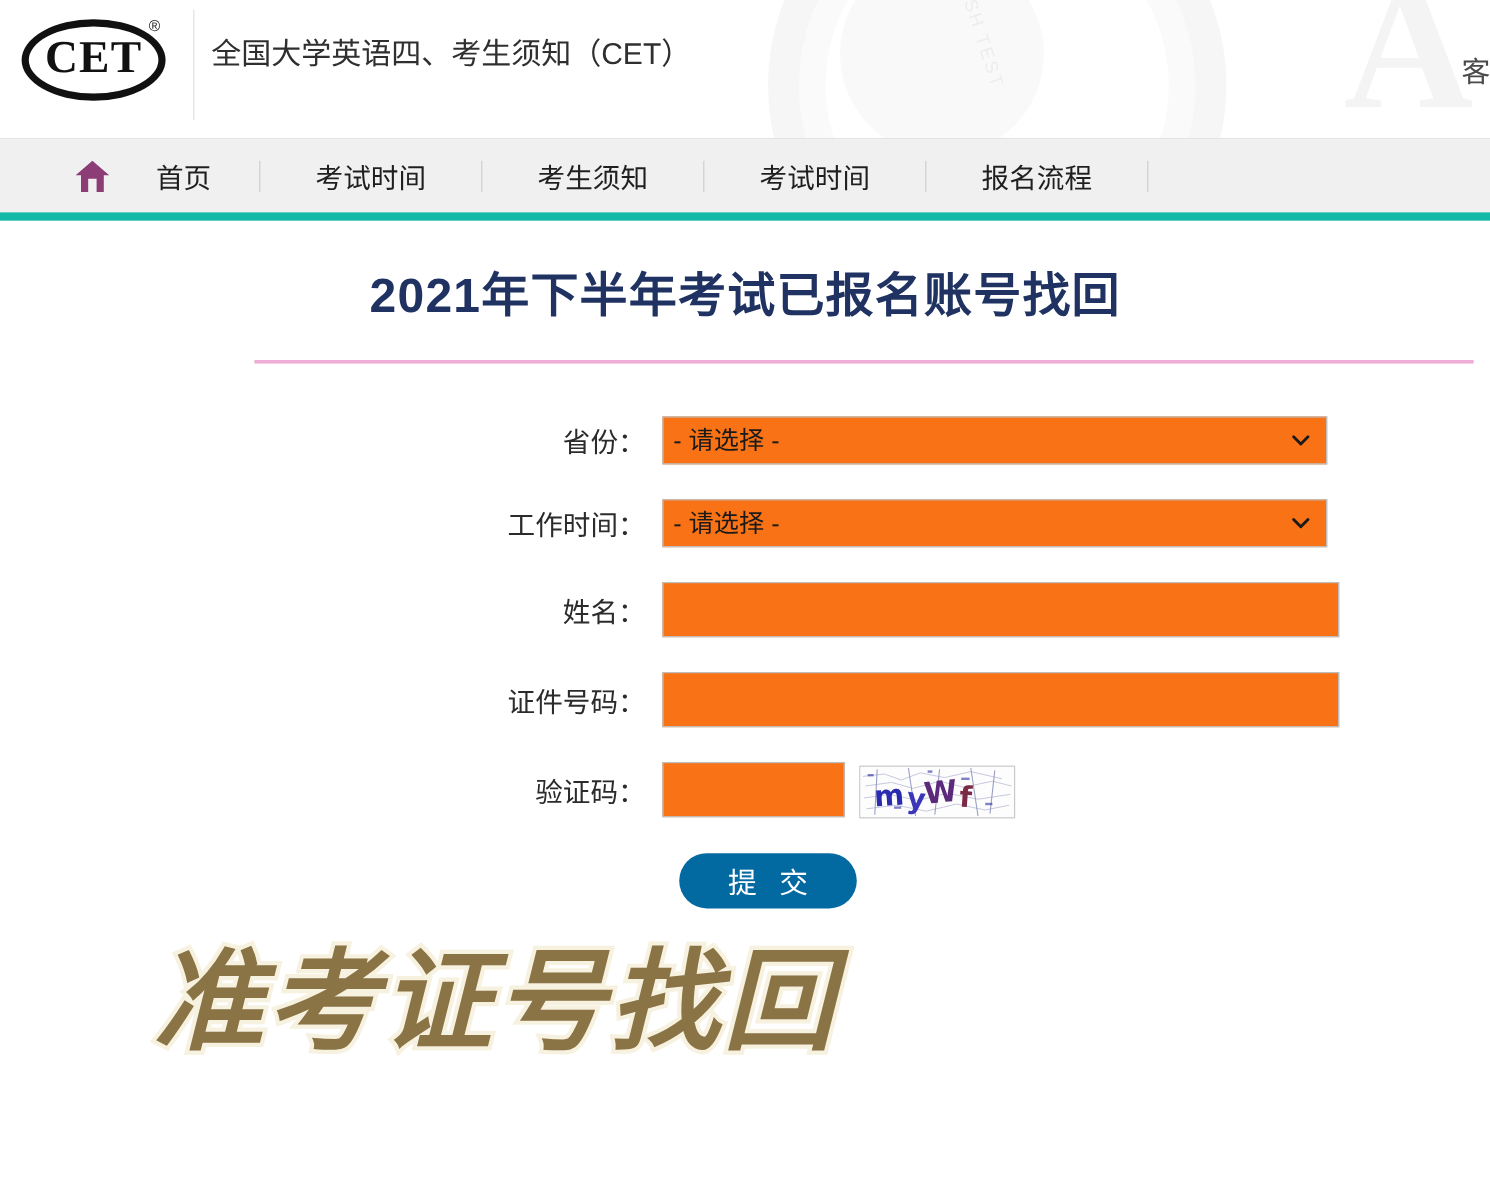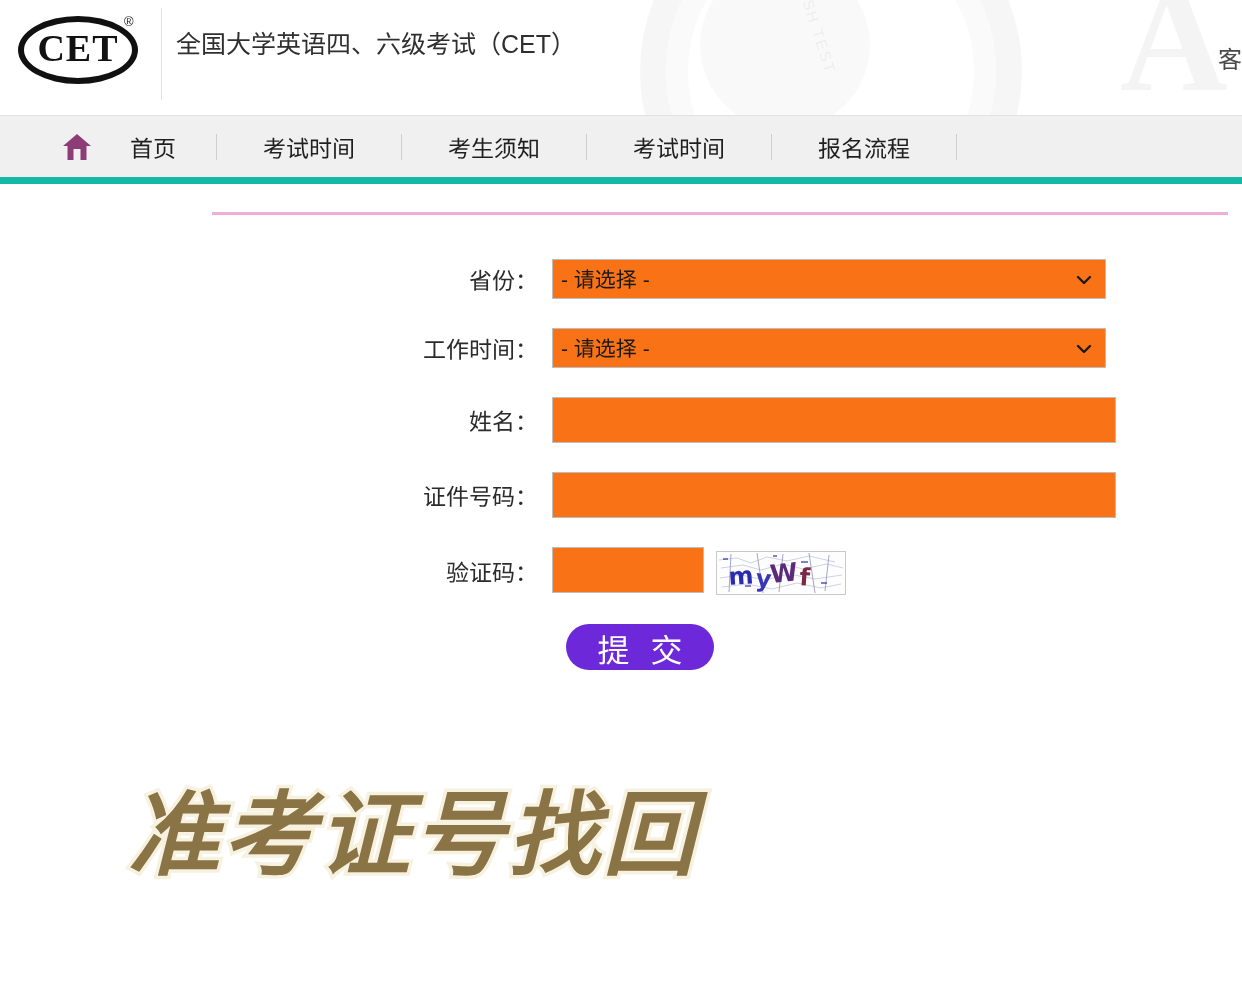--- a/index.html
+++ b/index.html
@@ -279,27 +279,27 @@
     display: block;
     cursor: pointer;
   }
 
   .submit-row {
     display: flex;
     margin-top: 16px;
   }
   .submit-spacer { width: 566px; }
   .btn-submit {
-    background: #6d28d9;
+    background: #0369a1;
     color: #ffffff;
     border: none;
     border-radius: 24px;
     width: 148px;
     height: 46px;
-    font-size: 32px;
+    font-size: 24px;
     letter-spacing: 6px;
     text-indent: 6px;
     font-family: "Liberation Sans", "DejaVu Sans", sans-serif;
     cursor: pointer;
   }
 
   
   .overlay-text {
     position: absolute;
     left: 128px;
@@ -327,21 +327,21 @@
   <div class="header-wm-text">ENGLISH TEST</div>
 
   <div class="logo-block">
     <div class="logo-oval"></div>
     <div class="logo-oval-inner"></div>
     <div class="logo-text">CET</div>
     <div class="logo-reg">®</div>
   </div>
   <div class="logo-divider"></div>
 
-  <div class="site-title-cn">全国大学英语四、六级考试（CET）</div>
+  <div class="site-title-cn">全国大学英语四、考生须知（CET）</div>
 
   <div class="header-service">客</div>
 </div>
 
 <div class="nav">
   <span class="nav-home-icon">
     <svg width="30" height="28" viewBox="0 0 30 28" xmlns="http://www.w3.org/2000/svg">
       <path d="M15 1 L29 13 L24.5 13 L24.5 27 L18.5 27 L18.5 16 L11.5 16 L11.5 27 L5.5 27 L5.5 13 L1 13 Z" fill="#8d3d76"></path>
     </svg>
   </span>
@@ -366,20 +366,21 @@
   <span class="nav-sep"></span>
   <span class="nav-gap-lg"></span>
 
   <span class="nav-item">报名流程</span>
   <span class="nav-gap-lg"></span>
   <span class="nav-sep"></span>
 </div>
 
 <div class="main">
 
+  <h1 class="page-title">2021年下半年考试已报名账号找回</h1>
   <div class="title-divider"></div>
 
   <form class="form">
 
     <div class="form-row">
       <div class="form-label">省份：</div>
       <div class="form-control">
         <span class="sel-wrap">
           <select class="sel">
             <option>- 请选择 -</option>

